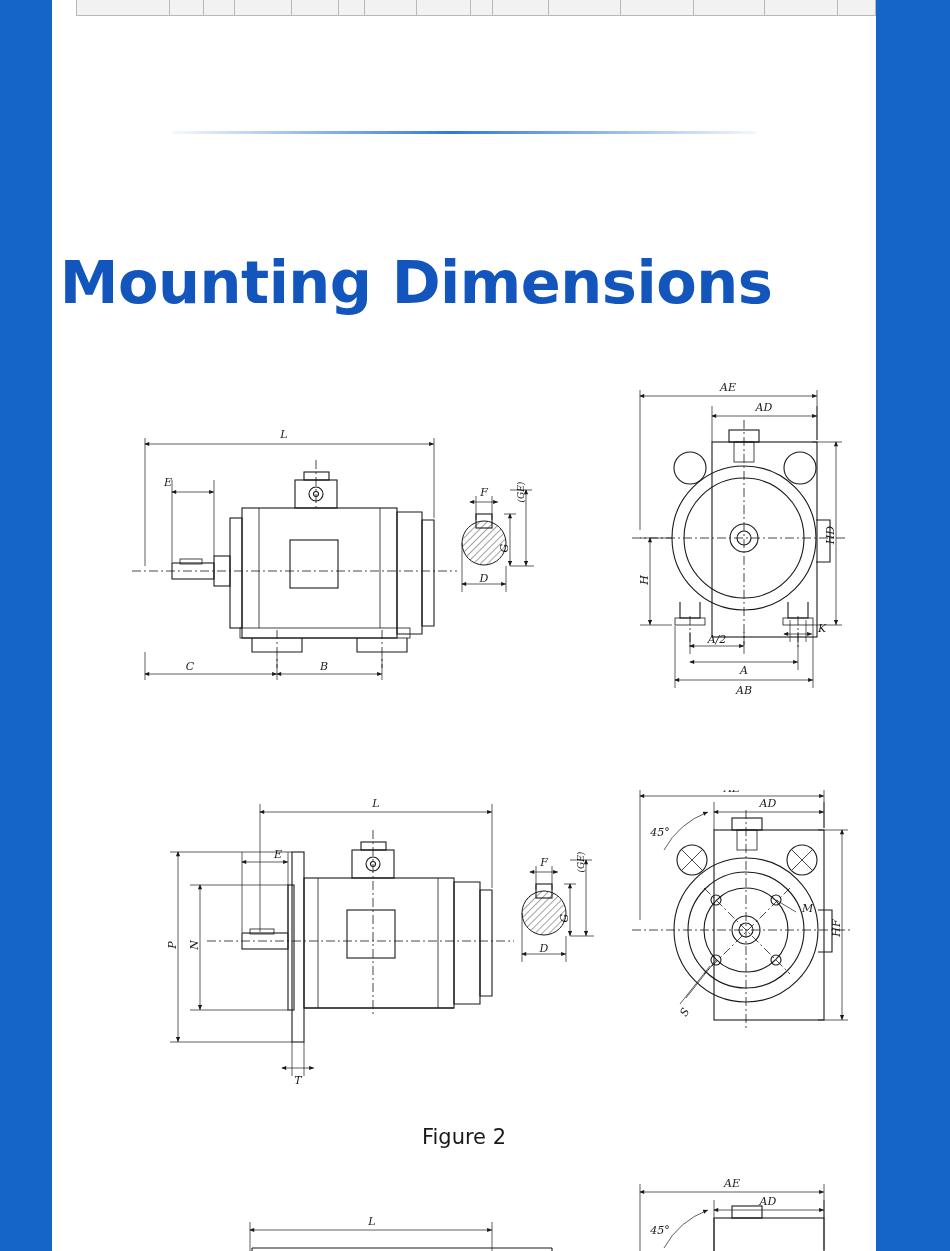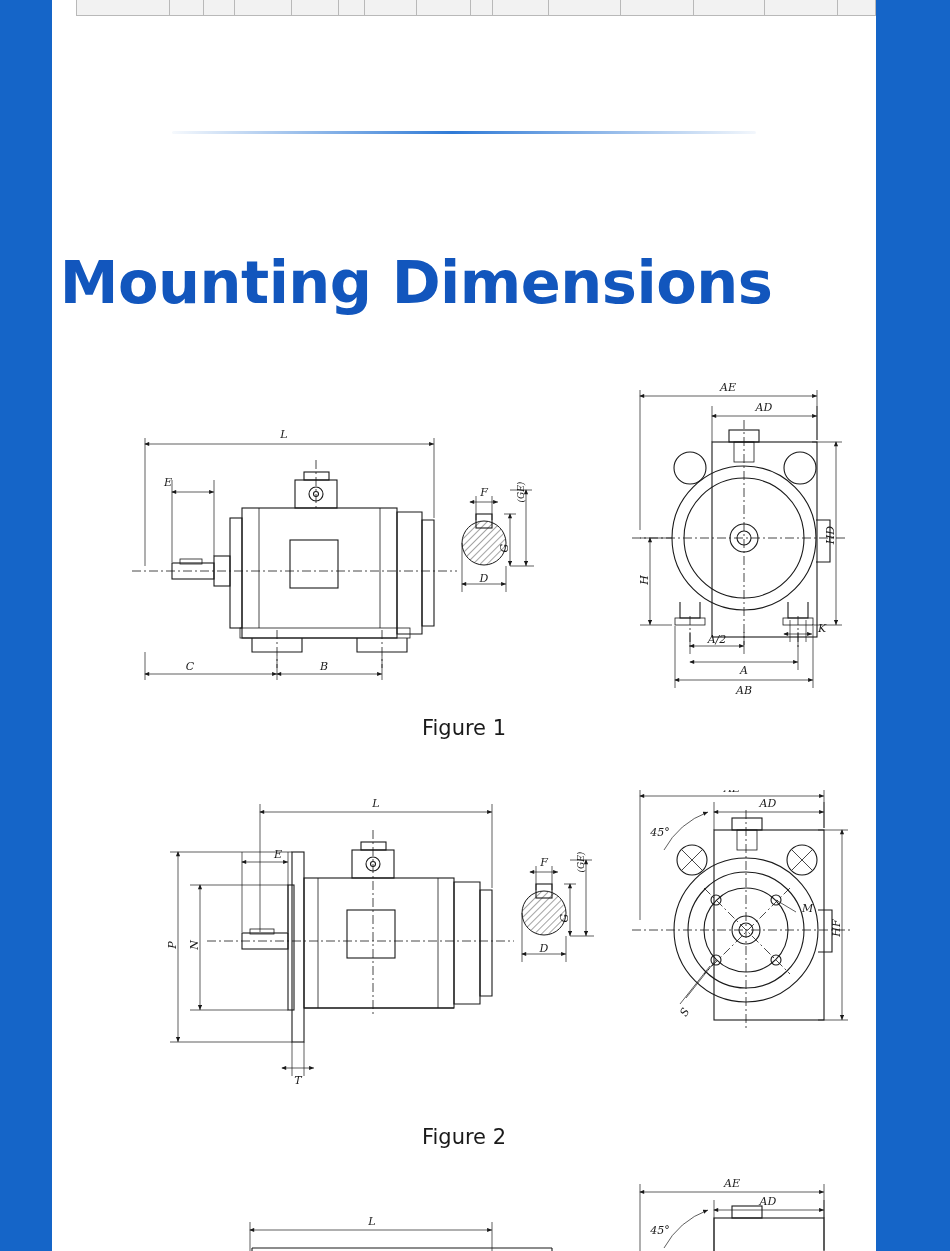--- a/index.html
+++ b/index.html
@@ -283,21 +283,20 @@
         <text class="lbl" x="632" y="314" text-anchor="middle">AB</text>
 
         <line class="dim" x1="678" y1="240" x2="678" y2="262"></line>
         <line class="dim" x1="694" y1="240" x2="694" y2="262"></line>
         <line class="dim" x1="672" y1="254" x2="700" y2="254" marker-start="url(#arL)" marker-end="url(#ar)"></line>
         <text class="lbl" x="710" y="252" text-anchor="middle">K</text>
       </g>
     </svg>
   </div>
 
-  <div class="figure-caption" id="cap1">Figure 1</div>
 
   <div class="fig" id="fig2">
     <svg width="740" height="300" viewBox="0 0 740 300">
       <g>
 
         <rect class="ln" x="180" y="62" width="12" height="190"></rect>
         <rect class="ln" x="176" y="95" width="6" height="125"></rect>
 
         <rect class="ln" x="192" y="88" width="150" height="130"></rect>
         <path class="ln" d="M342,92 L368,92 L368,214 L342,214 Z"></path>

